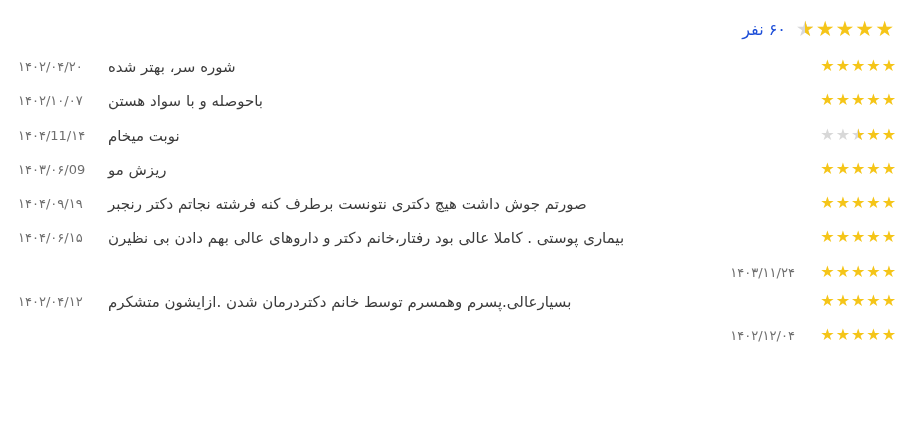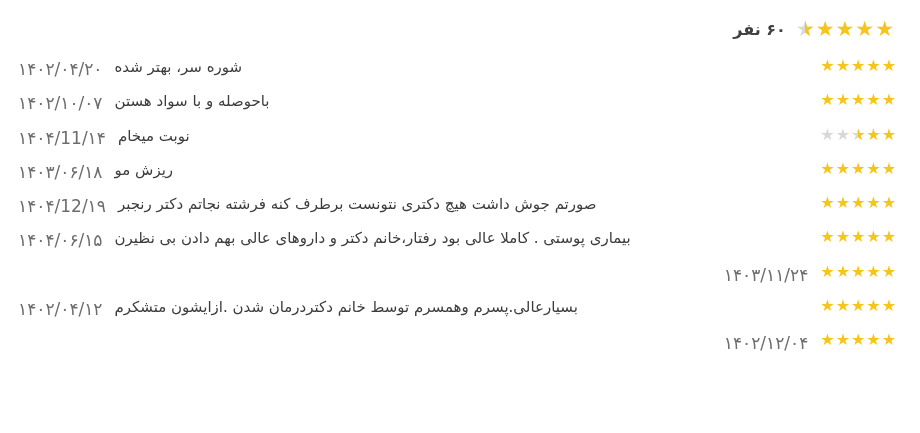--- a/index.html
+++ b/index.html
@@ -26,24 +26,23 @@
     display: flex;
     flex-direction: row;
     align-items: center;
     justify-content: flex-start;
     gap: 10px;
     height: 42px;
     padding-right: 2px;
   }
   .summary-count {
     font-size: 16px;
-    color: #404040;
+    color: #1d4ed8;
     letter-spacing: 0;
     white-space: nowrap;
-    font-weight: bold;
   }
   .stars {
     display: inline-flex;
     flex-direction: row;
     gap: 1px;
     line-height: 1;
     white-space: nowrap;
   }
   .summary .stars { font-size: 21px; }
   .star {
@@ -88,21 +87,21 @@
     flex: 1 1 auto;
     font-size: 15px;
     line-height: 1.55;
     color: #3c3c3c;
     text-align: left;
     padding-top: 1px;
     word-break: break-word;
   }
   .row-date {
     flex: 0 0 auto;
-    font-size: 17px;
+    font-size: 13px;
     color: #6d6d6d;
     white-space: nowrap;
     padding-top: 4px;
     text-align: left;
     min-width: 78px;
     direction: ltr;
     unicode-bidi: embed;
   }
 </style>
 </head>
@@ -157,32 +156,32 @@
       </div>
       <div class="row">
         <span class="stars">
           <span class="star full">★</span>
           <span class="star full">★</span>
           <span class="star full">★</span>
           <span class="star full">★</span>
           <span class="star full">★</span>
         </span>
         <div class="row-text">ریزش مو</div>
-        <div class="row-date">۱۴۰۳/۰۶/۱۸</div>
+        <div class="row-date">۱۴۰۳/۰۶/09</div>
       </div>
       <div class="row">
         <span class="stars">
           <span class="star full">★</span>
           <span class="star full">★</span>
           <span class="star full">★</span>
           <span class="star full">★</span>
           <span class="star full">★</span>
         </span>
         <div class="row-text">صورتم جوش داشت هیچ دکتری نتونست برطرف کنه فرشته نجاتم دکتر رنجبر</div>
-        <div class="row-date">۱۴۰۴/12/۱۹</div>
+        <div class="row-date">۱۴۰۴/۰۹/۱۹</div>
       </div>
       <div class="row">
         <span class="stars">
           <span class="star full">★</span>
           <span class="star full">★</span>
           <span class="star full">★</span>
           <span class="star full">★</span>
           <span class="star full">★</span>
         </span>
         <div class="row-text">بیماری پوستی . کاملا عالی بود رفتار،خانم دکتر و داروهای عالی بهم دادن بی نظیرن</div>

